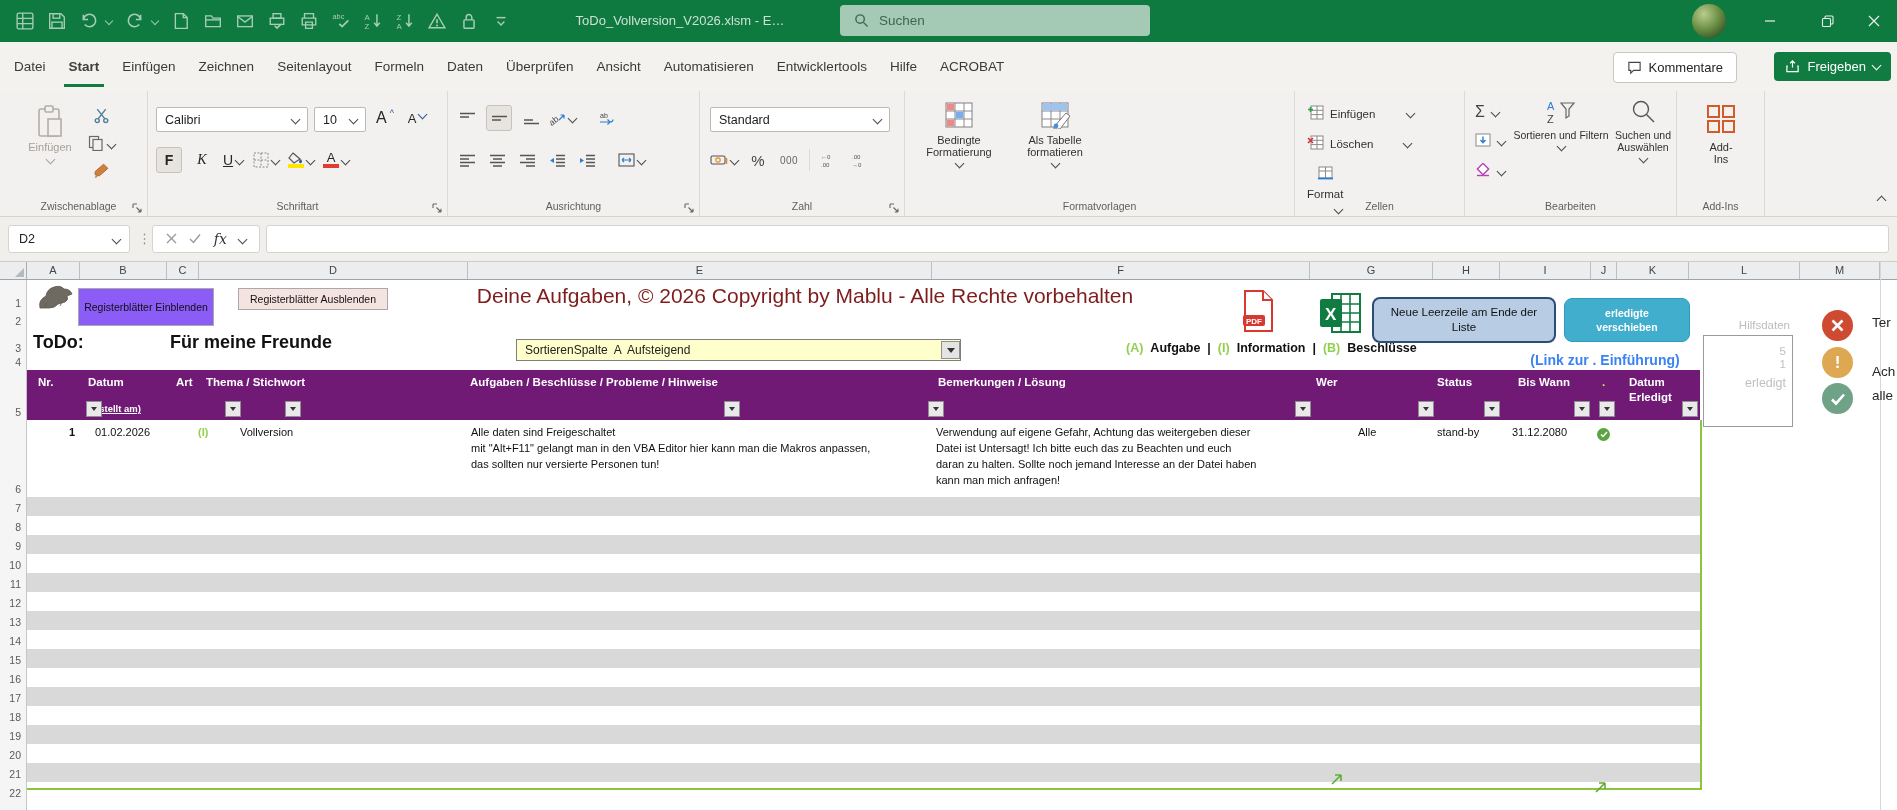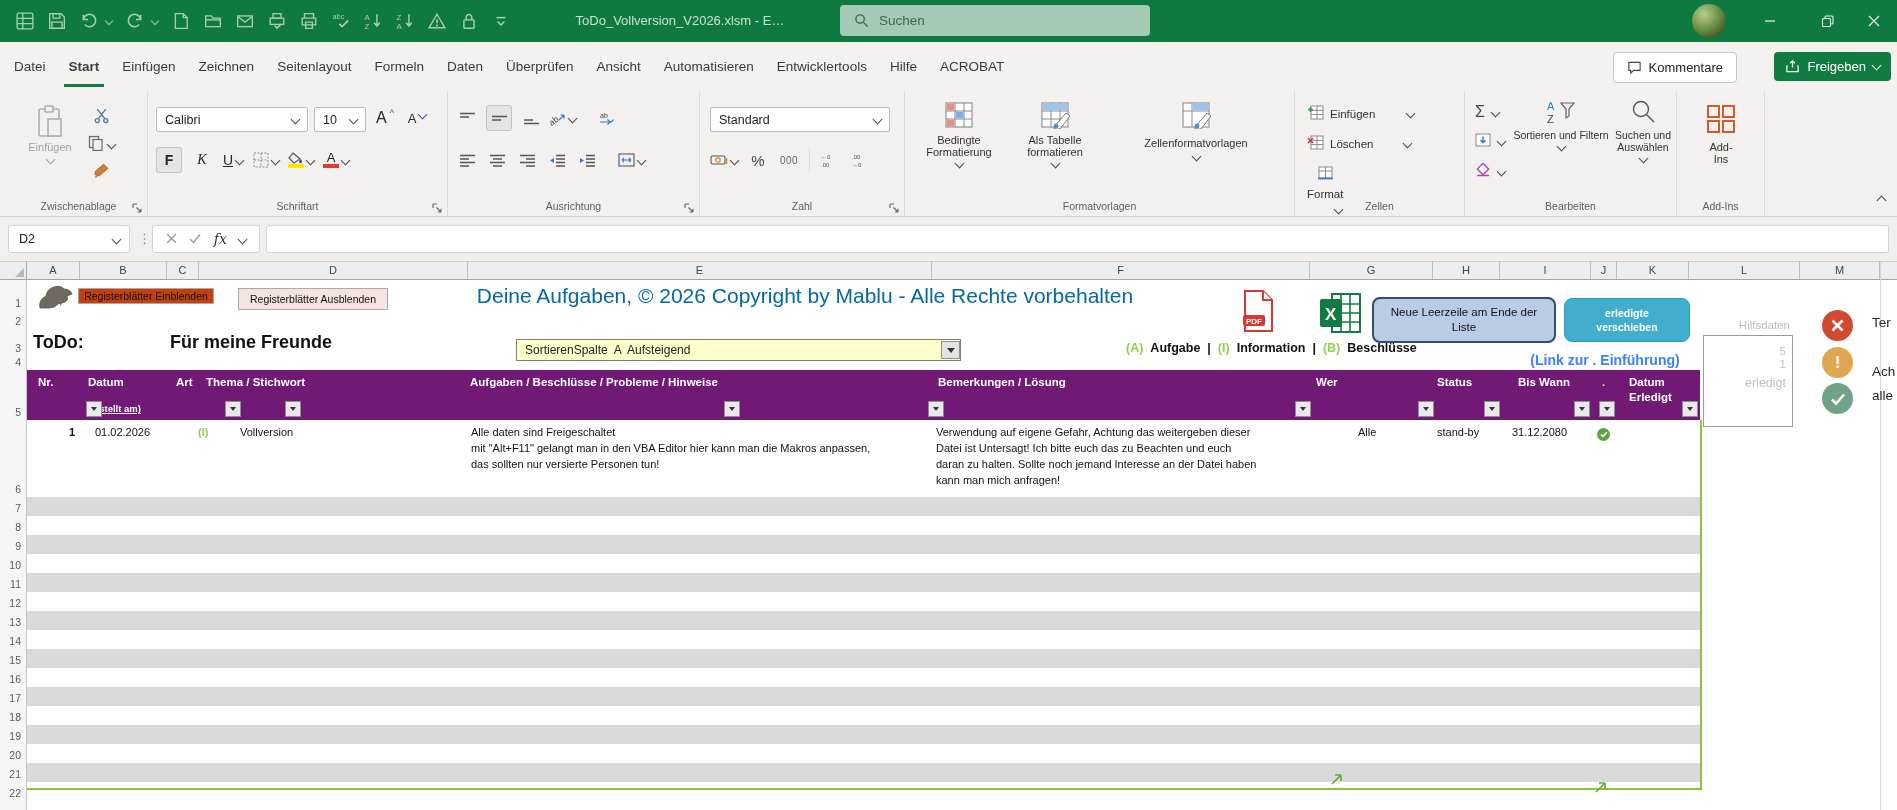--- a/index.html
+++ b/index.html
@@ -62,21 +62,21 @@
   .corner{position:absolute;left:0;top:0;width:27px;height:17px;border-right:1px solid #a9adb1;box-sizing:border-box;}
   .corner i{position:absolute;right:2px;bottom:2px;width:0;height:0;border-left:9px solid transparent;border-bottom:9px solid #b4babe;}
   .gutter{position:absolute;left:0;top:18px;width:27px;height:530px;background:#f5f5f5;border-right:1px solid #c6c6c6;box-sizing:border-box;}
   .rownum{position:absolute;right:5px;font-size:10.5px;color:#5a5a5a;height:13px;line-height:13px;}
   .band{position:absolute;left:27px;width:1673px;height:19px;background:#D9D9D9;}
   .greenv{position:absolute;left:1700px;top:158px;width:2px;height:369px;background:#8CC43C;}
   .greenh{position:absolute;left:27px;top:526px;width:1675px;height:2px;background:#8CC43C;}
   .edgeline{position:absolute;left:1880px;top:0;width:1px;height:548px;background:#d8d8d8;}
   .sheetbtn{position:absolute;display:flex;align-items:center;justify-content:center;font-size:10.5px;color:#111;
             border:1px solid #a9a9a9;box-sizing:border-box;text-align:center;}
-  .banner{position:absolute;left:470px;top:22px;width:670px;text-align:center;font-size:21px;color:#0369a1;white-space:nowrap;}
+  .banner{position:absolute;left:470px;top:22px;width:670px;text-align:center;font-size:21px;color:#7f1d1d;white-space:nowrap;}
   .todo{position:absolute;font-size:18px;font-weight:700;color:#111;}
   .sortcombo{position:absolute;left:516px;top:77px;width:445px;height:22px;background:#ffffcc;border:1px solid #7f7f7f;
              display:flex;align-items:center;font-size:12px;color:#222;box-sizing:border-box;white-space:pre;padding-left:8px;}
   .sortbtn{margin-left:auto;width:19px;height:18px;background:#e4e4e4;border:1px solid #909090;box-sizing:border-box;
            display:flex;align-items:center;justify-content:center;}
   .tri{width:0;height:0;border-left:4px solid transparent;border-right:4px solid transparent;border-top:5px solid #333;}
   .legend{position:absolute;left:1126px;top:79px;display:flex;gap:7px;font-size:12.5px;font-weight:700;white-space:nowrap;}
   .lg{color:#92D050;} .lp{color:#111;}
   .linkhint{position:absolute;left:1512px;top:90px;width:186px;text-align:center;font-size:14px;font-weight:700;color:#3b82f6;white-space:nowrap;}
   .bluehead{position:absolute;left:27px;top:108px;width:1673px;height:50px;background:#701a75;}
@@ -475,32 +475,20 @@
           <svg width="30" height="28" viewBox="0 0 30 28">
               <rect x="2" y="2" width="26" height="24" fill="#fff" stroke="#8a8a8a" stroke-width="1.1"></rect>
               <path d="M2 10h26M2 18h26M11 2v24M20 2v24" stroke="#8a8a8a" stroke-width="1"></path>
               <rect x="2.7" y="2.7" width="24.6" height="6.6" fill="#9dc3f0"></rect>
               <path d="M14 26L26 12l4 3-10 13h-6z" fill="#fff" stroke="#777" stroke-width="1"></path>
               <circle cx="16" cy="25" r="2.4" fill="#4a90d9"></circle>
             </svg></span>
         <span style="margin-top:3px;width:92px;">Als Tabelle formatieren</span>
         <span class="chev" style="margin-top:2px;"></span>
       </div>
-      <div class="stack" style="left:200px;top:10px;width:182px;">
-        <span>
-          <svg width="30" height="28" viewBox="0 0 30 28">
-              <rect x="2" y="2" width="26" height="24" fill="#fff" stroke="#8a8a8a" stroke-width="1.1"></rect>
-              <path d="M2 10h26M11 2v24" stroke="#8a8a8a" stroke-width="1"></path>
-              <rect x="11.7" y="2.7" width="15.6" height="6.6" fill="#9dc3f0"></rect>
-              <path d="M14 26L26 12l4 3-10 13h-6z" fill="#fff" stroke="#777" stroke-width="1"></path>
-              <circle cx="16" cy="25" r="2.4" fill="#4a90d9"></circle>
-            </svg></span>
-        <span style="margin-top:6px;">Zellenformatvorlagen</span>
-        <span class="chev" style="margin-top:4px;"></span>
-      </div>
       <span class="glabel">Formatvorlagen</span>
     </div>
 
     <div class="rgroup" style="left:1295px;width:170px;">
       <div class="cellrow" style="left:12px;top:14px;">
         <span>
           <svg width="17" height="15" viewBox="0 0 17 15">
               <rect x="4" y="1" width="12" height="13" fill="#fff" stroke="#8a8a8a"></rect>
               <path d="M4 5.3h12M4 9.6h12M10 1v13" stroke="#8a8a8a"></path>
               <path d="M1 4.5h5M3.5 2v5" stroke="#2e9e46" stroke-width="1.6"></path>
@@ -668,21 +656,21 @@
         <div class="band" style="top: 425px;"></div>
         <div class="band" style="top: 463px;"></div>
         <div class="band" style="top: 501px;"></div>
       </div>
     <div class="edgeline"></div>
 
     <span class="abs" style="left:30px;top:20px;">
       <svg width="46" height="28" viewBox="0 0 46 28">
           <path d="M10 26q-2-8 6-12 1-7 8-9 7-2 10 2 6 0 8 5l-5 2q2 4-2 6l-7 2q-3 4-9 4z M14 26l3-5M30 24l2-4" fill="#6e6a62" stroke="#5a564f" stroke-width="0.8"></path>
         </svg></span>
-    <div class="sheetbtn" style="left:78px;top:26px;width:136px;height:16px;background:#c2410c;">
+    <div class="sheetbtn" style="left:78px;top:26px;width:136px;height:38px;background:#8b5cf6;">
       <span>Registerblätter Einblenden</span>
       </div>
     <div class="sheetbtn" style="left:238px;top:26px;width:150px;height:22px;background:#f5e3e0;">
       <span>Registerblätter Ausblenden</span>
       </div>
     <div class="banner">Deine Aufgaben, © 2026 Copyright by Mablu - Alle Rechte vorbehalten</div>
     <span class="abs" style="left:1241px;top:27px;">
       <svg width="33" height="44" viewBox="0 0 33 44">
           <path d="M4 2h18l9 9v31H4z" fill="#fff" stroke="#d6392f" stroke-width="2"></path>
           <path d="M22 2v9h9" fill="#fff" stroke="#d6392f" stroke-width="2"></path>

